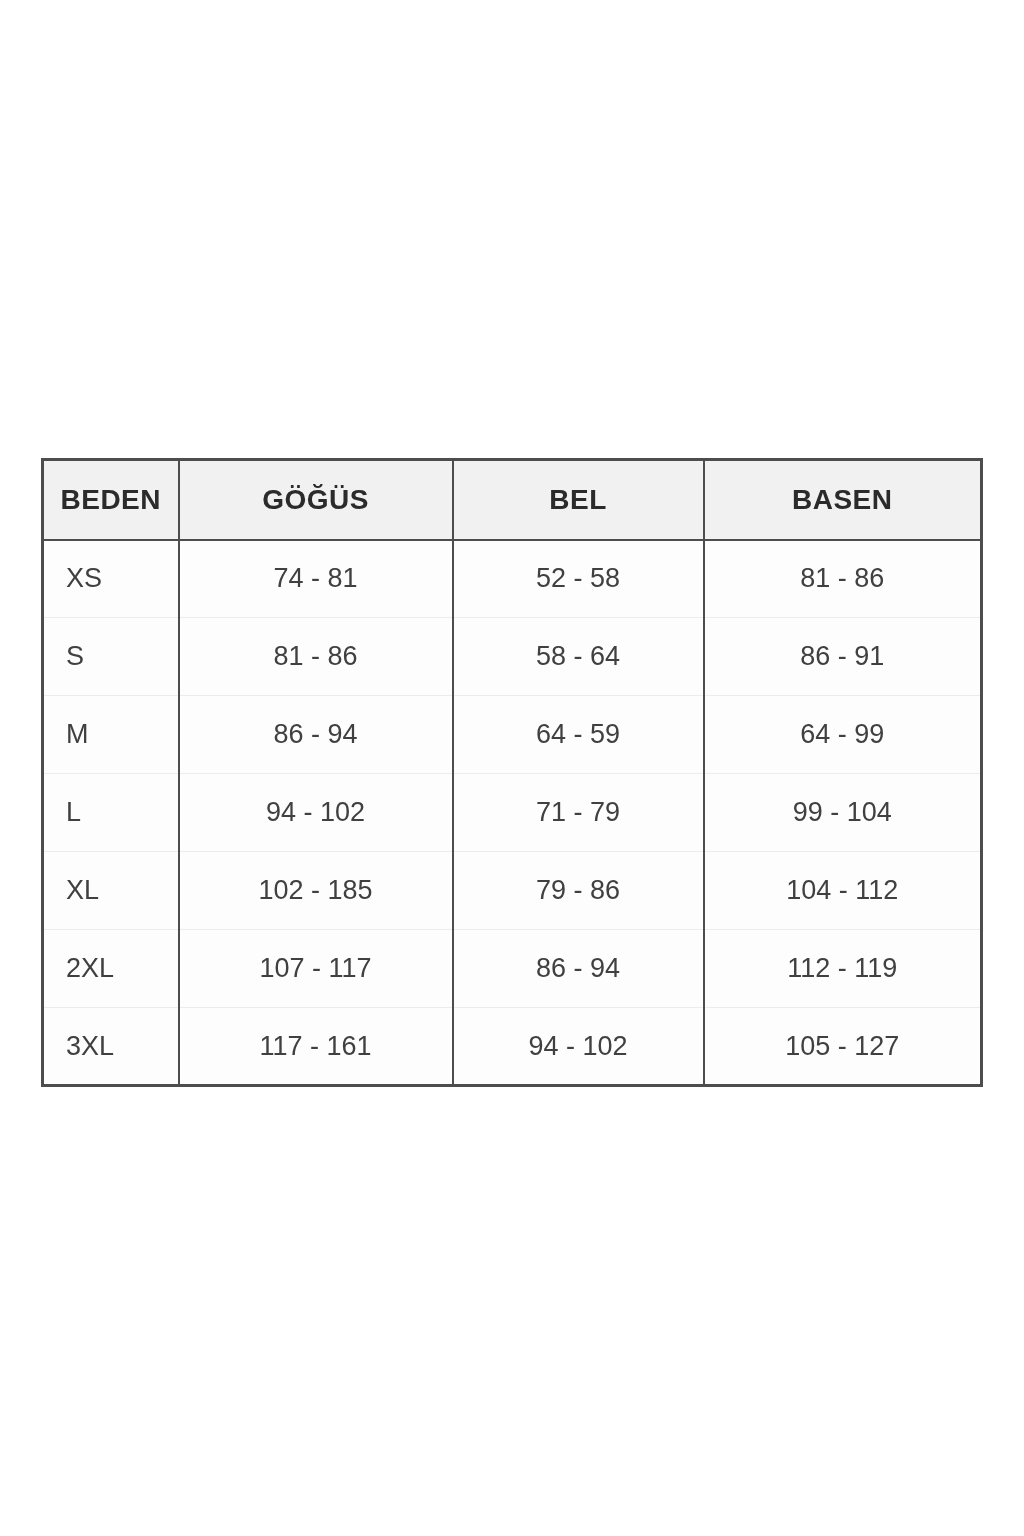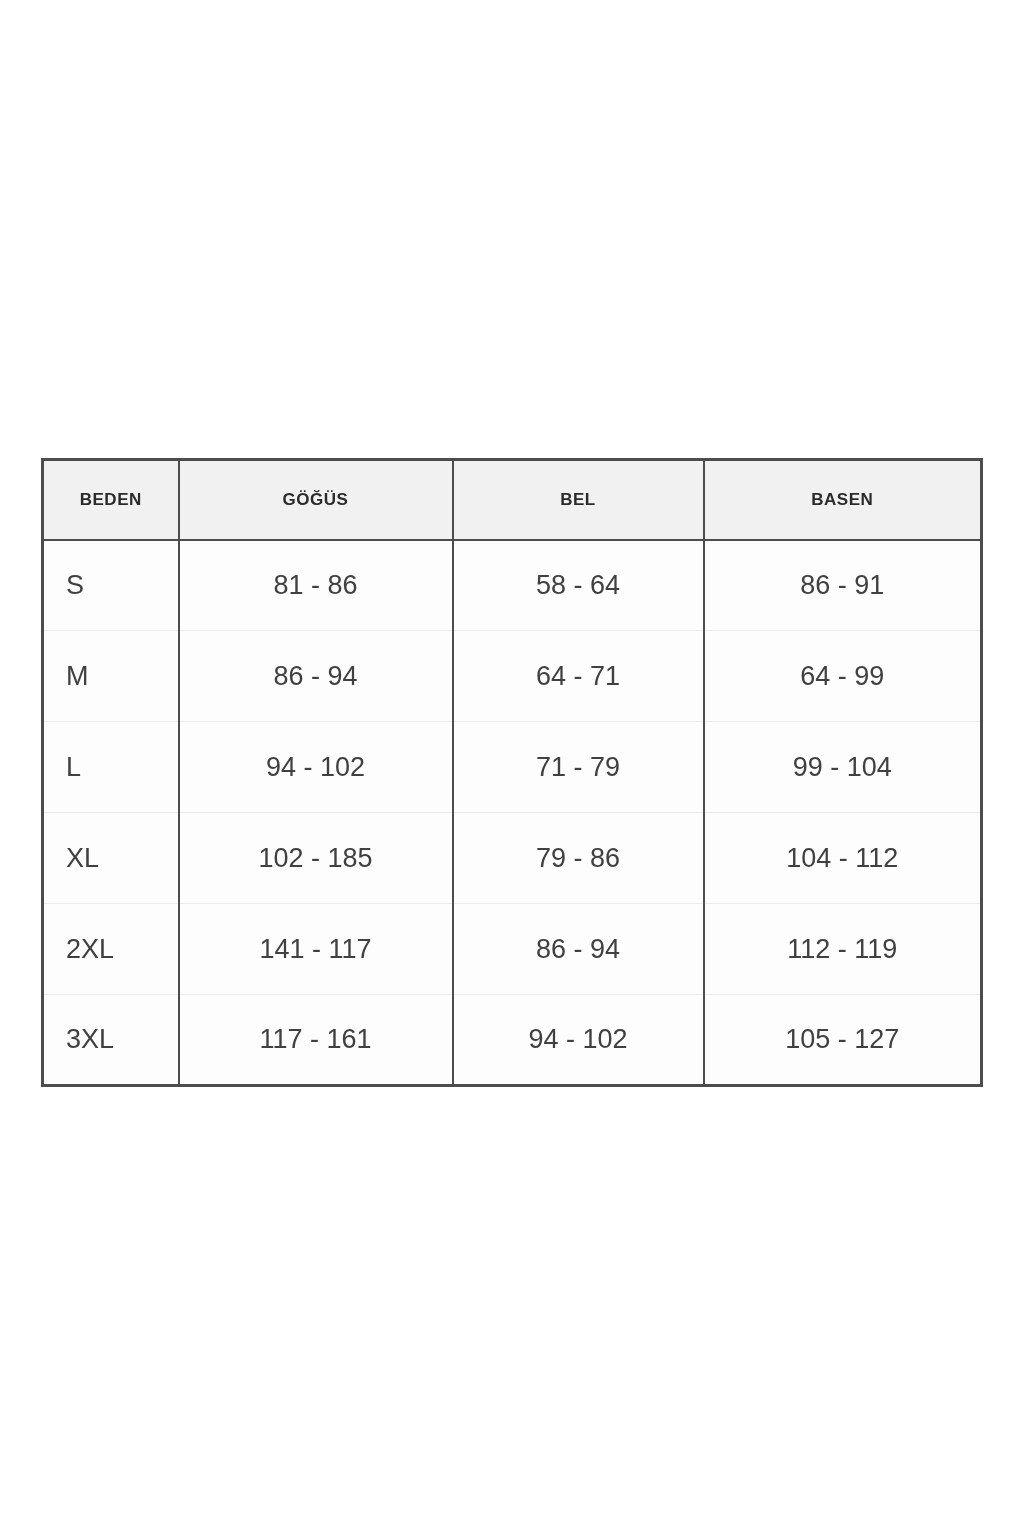--- a/index.html
+++ b/index.html
@@ -35,21 +35,21 @@
     border:3px solid var(--border-dark);
   }
   .size-chart col.c1{width:136px;}
   .size-chart col.c2{width:274px;}
   .size-chart col.c3{width:251px;}
   .size-chart col.c4{width:278px;}
   .size-chart th{
     height:80px;
     background:var(--header-bg);
     color:var(--header-text);
-    font-size:17px;
+    font-size:28px;
     font-weight:700;
     letter-spacing:0.5px;
     text-align:center;
     vertical-align:middle;
     border-right:2px solid var(--border-dark);
     border-bottom:2px solid var(--border-dark);
   }
   .size-chart th:last-child{border-right:0;}
   .size-chart td{
     height:78px;
@@ -81,46 +81,52 @@
   <thead>
     <tr>
       <th>BEDEN</th>
       <th>GÖĞÜS</th>
       <th>BEL</th>
       <th>BASEN</th>
     </tr>
   </thead>
   <tbody>
     <tr>
+      <td class="size-cell">XS</td>
+      <td>74 - 81</td>
+      <td>52 - 58</td>
+      <td>81 - 86</td>
+    </tr>
+    <tr>
       <td class="size-cell">S</td>
       <td>81 - 86</td>
       <td>58 - 64</td>
       <td>86 - 91</td>
     </tr>
     <tr>
       <td class="size-cell">M</td>
       <td>86 - 94</td>
-      <td>64 - 71</td>
+      <td>64 - 59</td>
       <td>64 - 99</td>
     </tr>
     <tr>
       <td class="size-cell">L</td>
       <td>94 - 102</td>
       <td>71 - 79</td>
       <td>99 - 104</td>
     </tr>
     <tr>
       <td class="size-cell">XL</td>
       <td>102 - 185</td>
       <td>79 - 86</td>
       <td>104 - 112</td>
     </tr>
     <tr>
       <td class="size-cell">2XL</td>
-      <td>141 - 117</td>
+      <td>107 - 117</td>
       <td>86 - 94</td>
       <td>112 - 119</td>
     </tr>
     <tr>
       <td class="size-cell">3XL</td>
       <td>117 - 161</td>
       <td>94 - 102</td>
       <td>105 - 127</td>
     </tr>
   </tbody>

